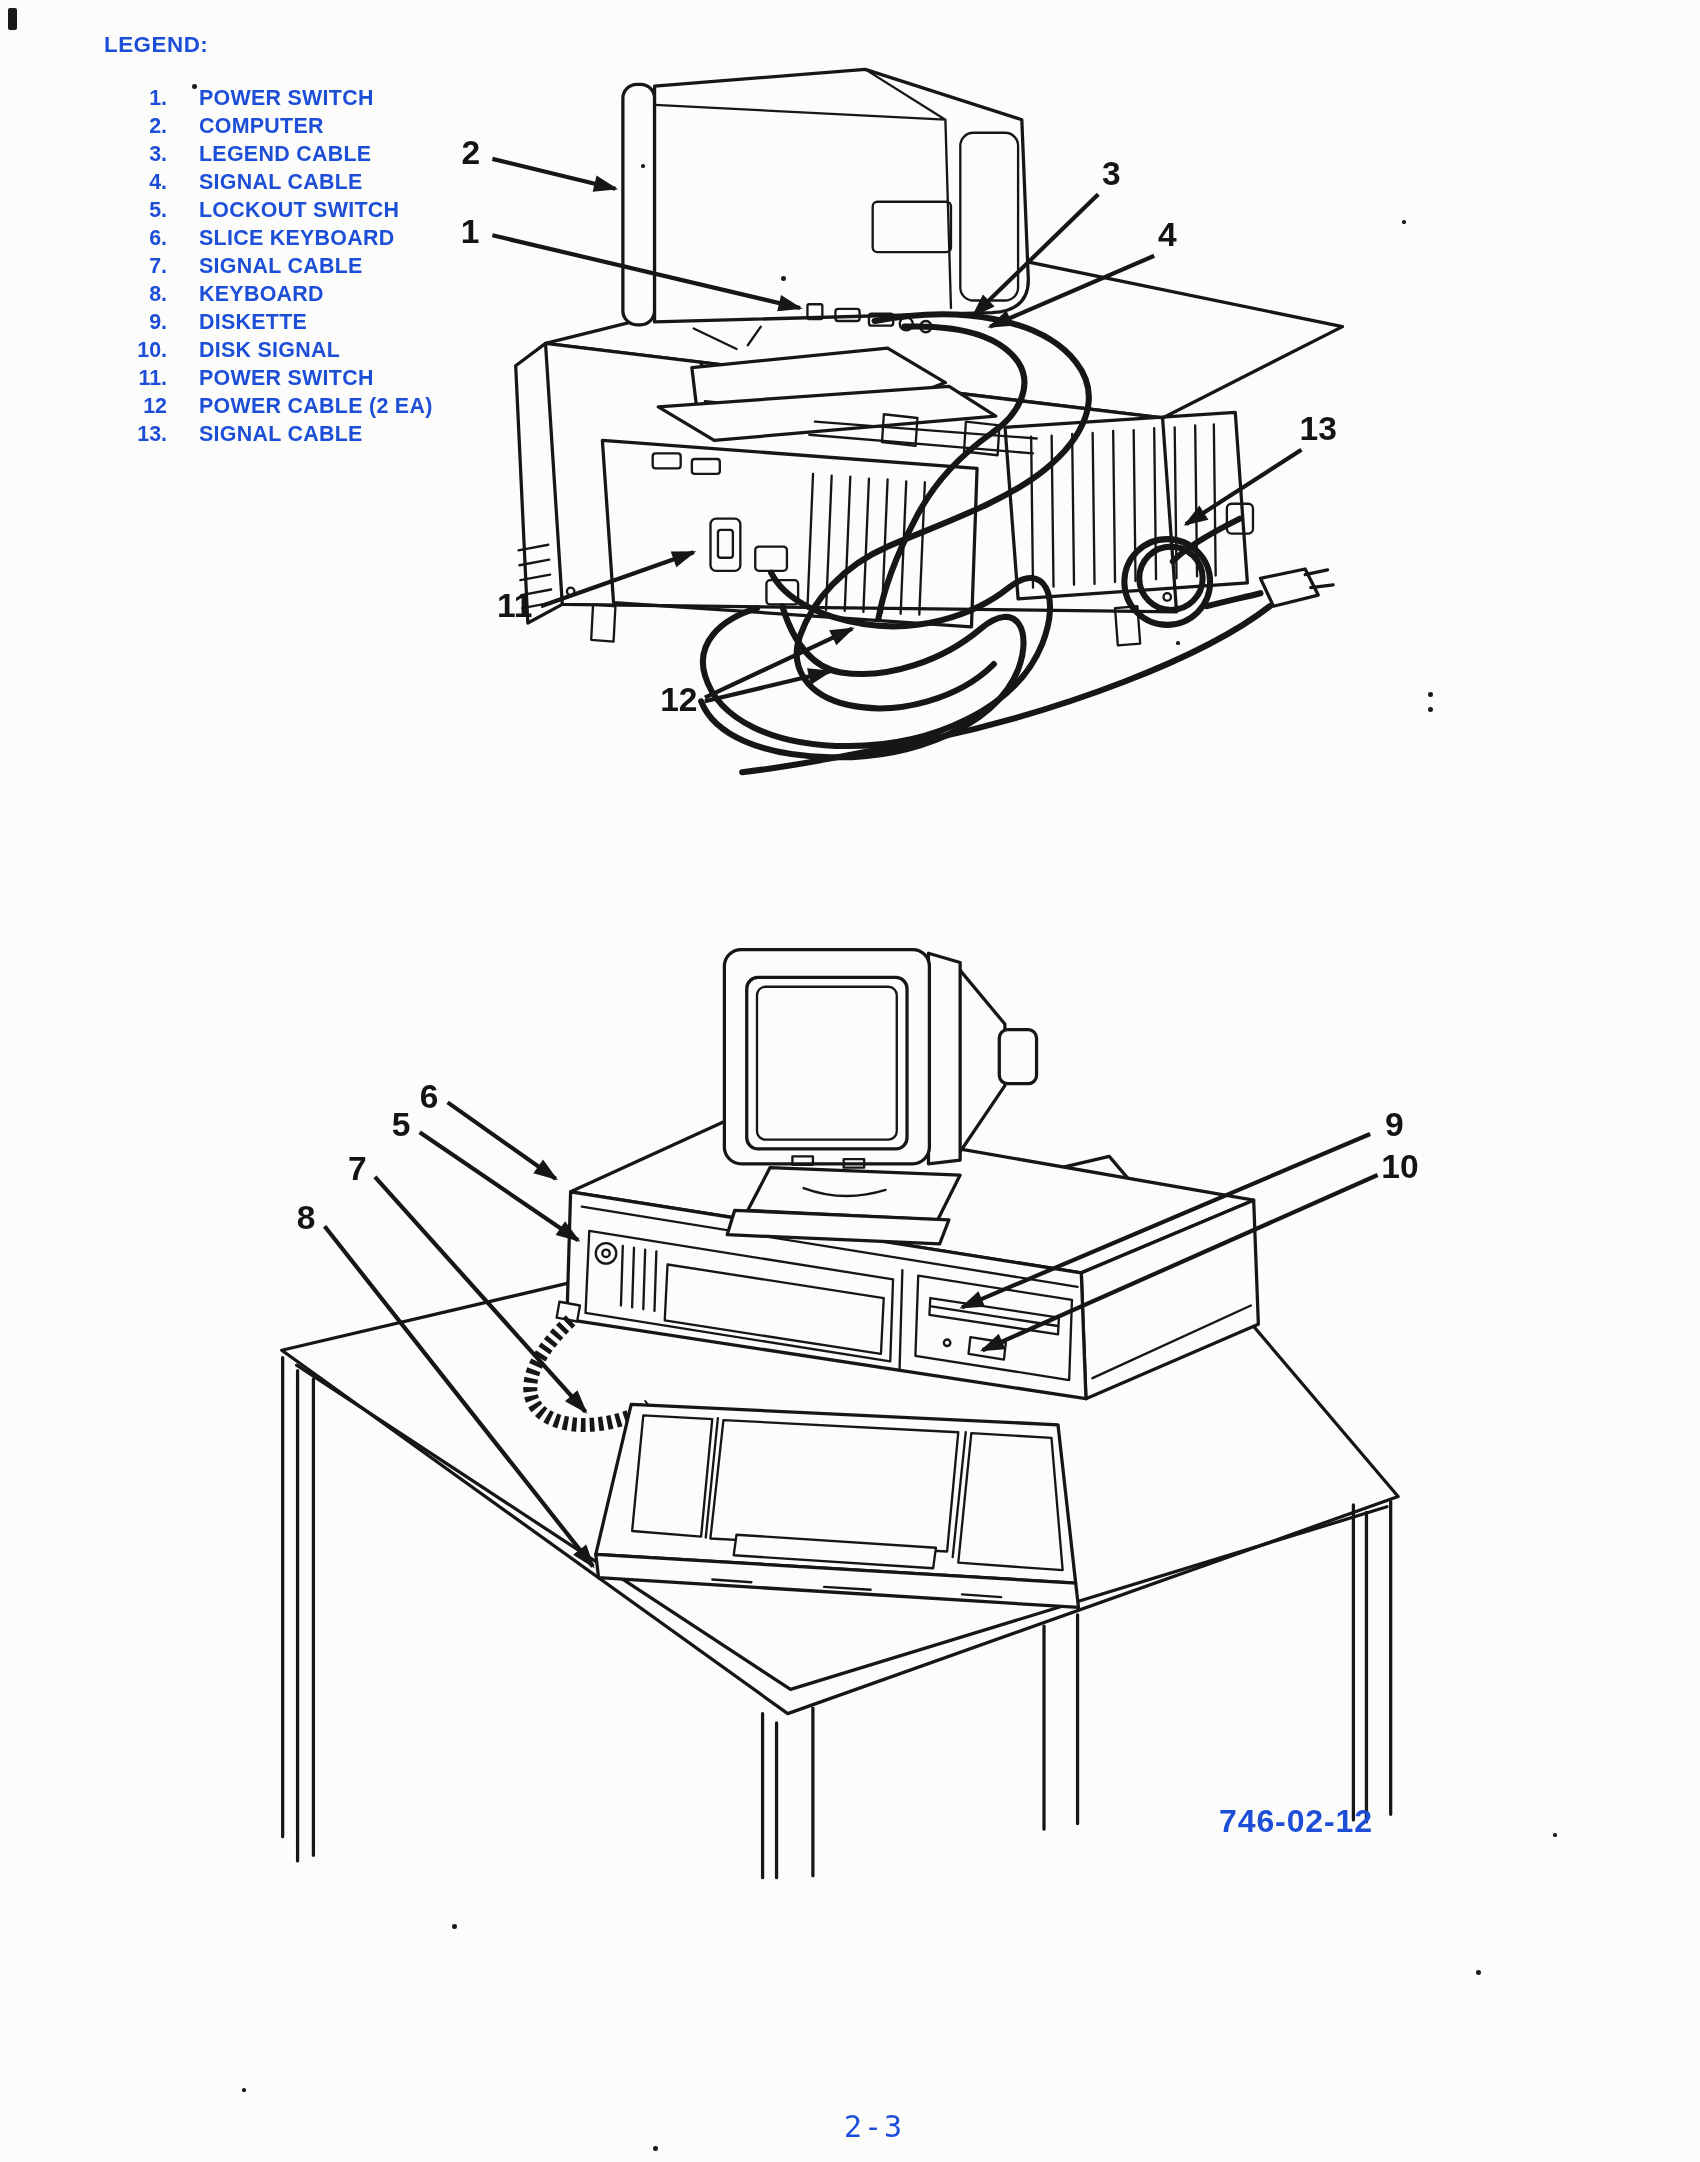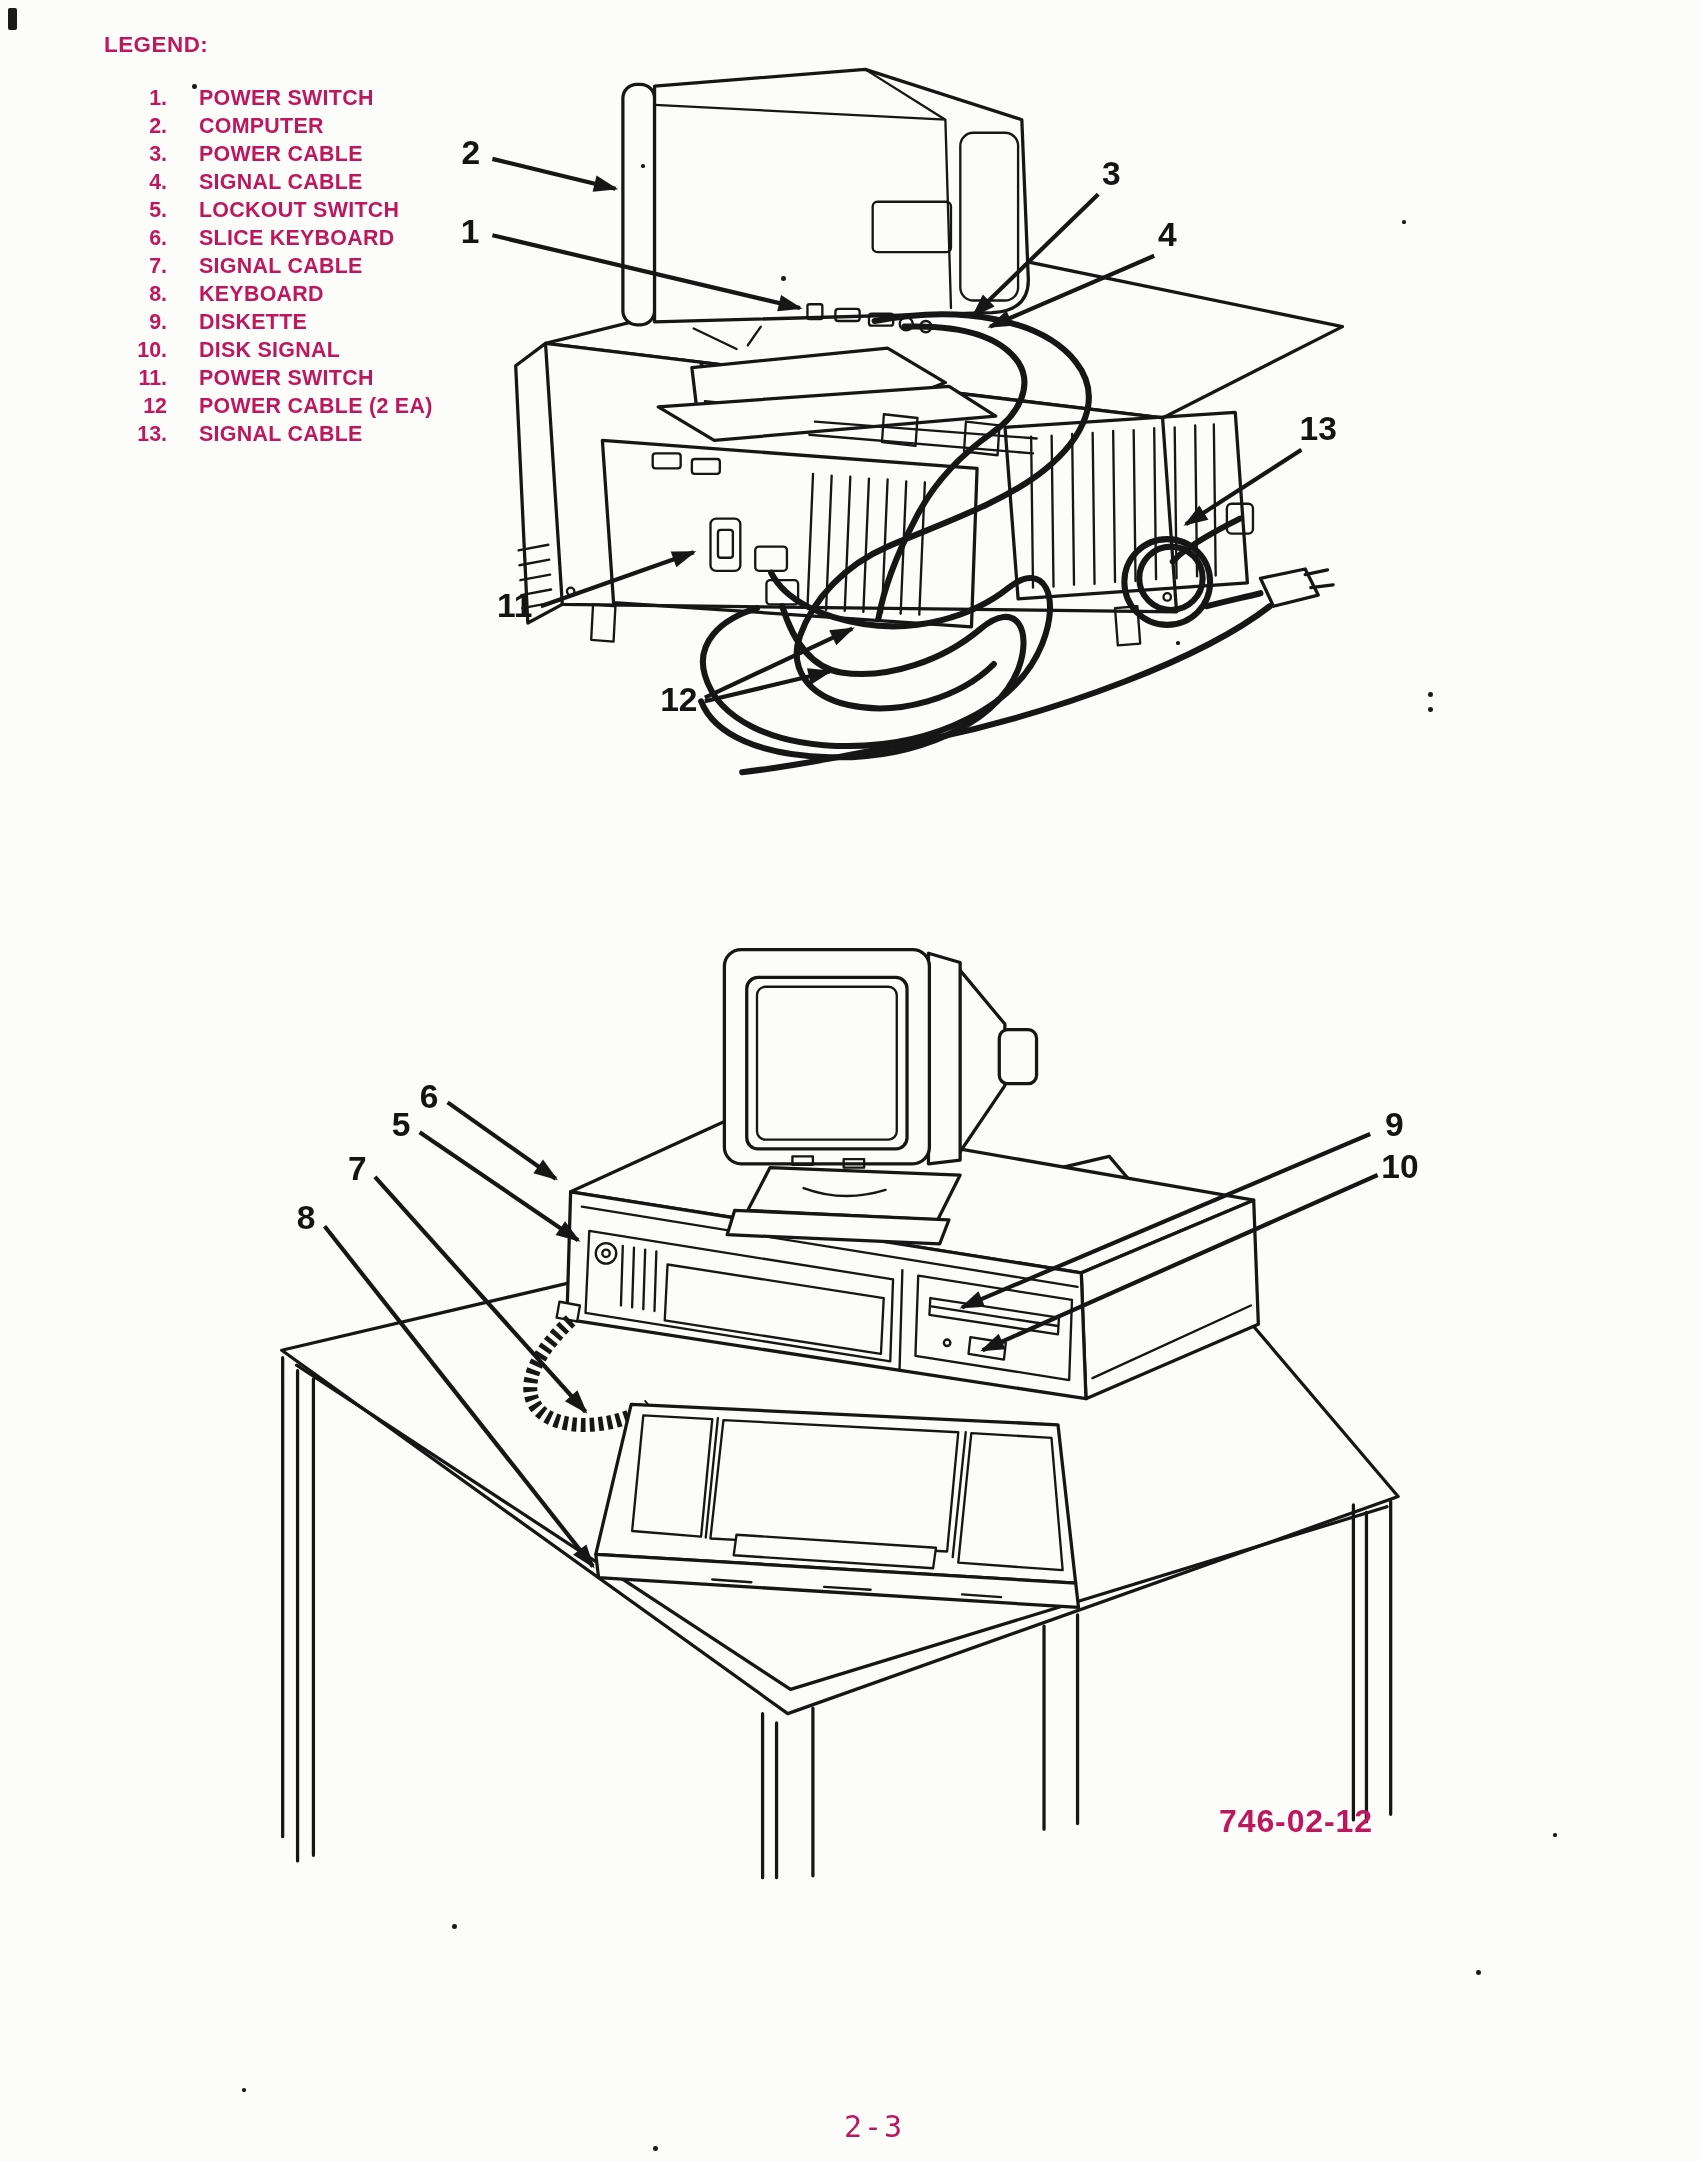--- a/index.html
+++ b/index.html
@@ -1,21 +1,21 @@
 <!DOCTYPE html>
 <html style="font-size:15px"><head>
 <meta charset="utf-8">
 <style>
   html,body{margin:0;padding:0;background:#e8e8e4;}
   .page{
     position:relative;
     width:1700px;height:2163px;
     background:#fcfcfa;
     font-family:"Liberation Sans",sans-serif;
-    color:#be185d;
+    color:#1d4ed8;
     overflow:hidden;
   }
   svg{position:absolute;overflow:visible;}
   svg *{vector-effect:none;}
   .ink{stroke:#161616;fill:none;stroke-linecap:round;stroke-linejoin:round;}
   .w35{stroke-width:3.5;} .w25{stroke-width:2.5;}
   .cable{stroke:#161616;fill:none;stroke-width:6.5;stroke-linecap:round;}
   .white{fill:#fcfcfa;}
   .callout-line{stroke:#161616;stroke-width:4.5;fill:none;}
   .callout-num{
@@ -52,21 +52,21 @@
 </head>
 <body>
 
 <div class="page">
 
   <div class="legend">
     <div class="legend-title">LEGEND:</div>
     <div class="legend-list">
       <div class="legend-row"><span class="legend-num">1.</span><span class="legend-label">POWER SWITCH</span></div>
       <div class="legend-row"><span class="legend-num">2.</span><span class="legend-label">COMPUTER</span></div>
-      <div class="legend-row"><span class="legend-num">3.</span><span class="legend-label">POWER CABLE</span></div>
+      <div class="legend-row"><span class="legend-num">3.</span><span class="legend-label">LEGEND CABLE</span></div>
       <div class="legend-row"><span class="legend-num">4.</span><span class="legend-label">SIGNAL CABLE</span></div>
       <div class="legend-row"><span class="legend-num">5.</span><span class="legend-label">LOCKOUT SWITCH</span></div>
       <div class="legend-row"><span class="legend-num">6.</span><span class="legend-label">SLICE KEYBOARD</span></div>
       <div class="legend-row"><span class="legend-num">7.</span><span class="legend-label">SIGNAL CABLE</span></div>
       <div class="legend-row"><span class="legend-num">8.</span><span class="legend-label">KEYBOARD</span></div>
       <div class="legend-row"><span class="legend-num">9.</span><span class="legend-label">DISKETTE</span></div>
       <div class="legend-row"><span class="legend-num">10.</span><span class="legend-label">DISK SIGNAL</span></div>
       <div class="legend-row"><span class="legend-num">11.</span><span class="legend-label">POWER SWITCH</span></div>
       <div class="legend-row"><span class="legend-num">12</span><span class="legend-label">POWER CABLE (2 EA)</span></div>
       <div class="legend-row"><span class="legend-num">13.</span><span class="legend-label">SIGNAL CABLE</span></div>

